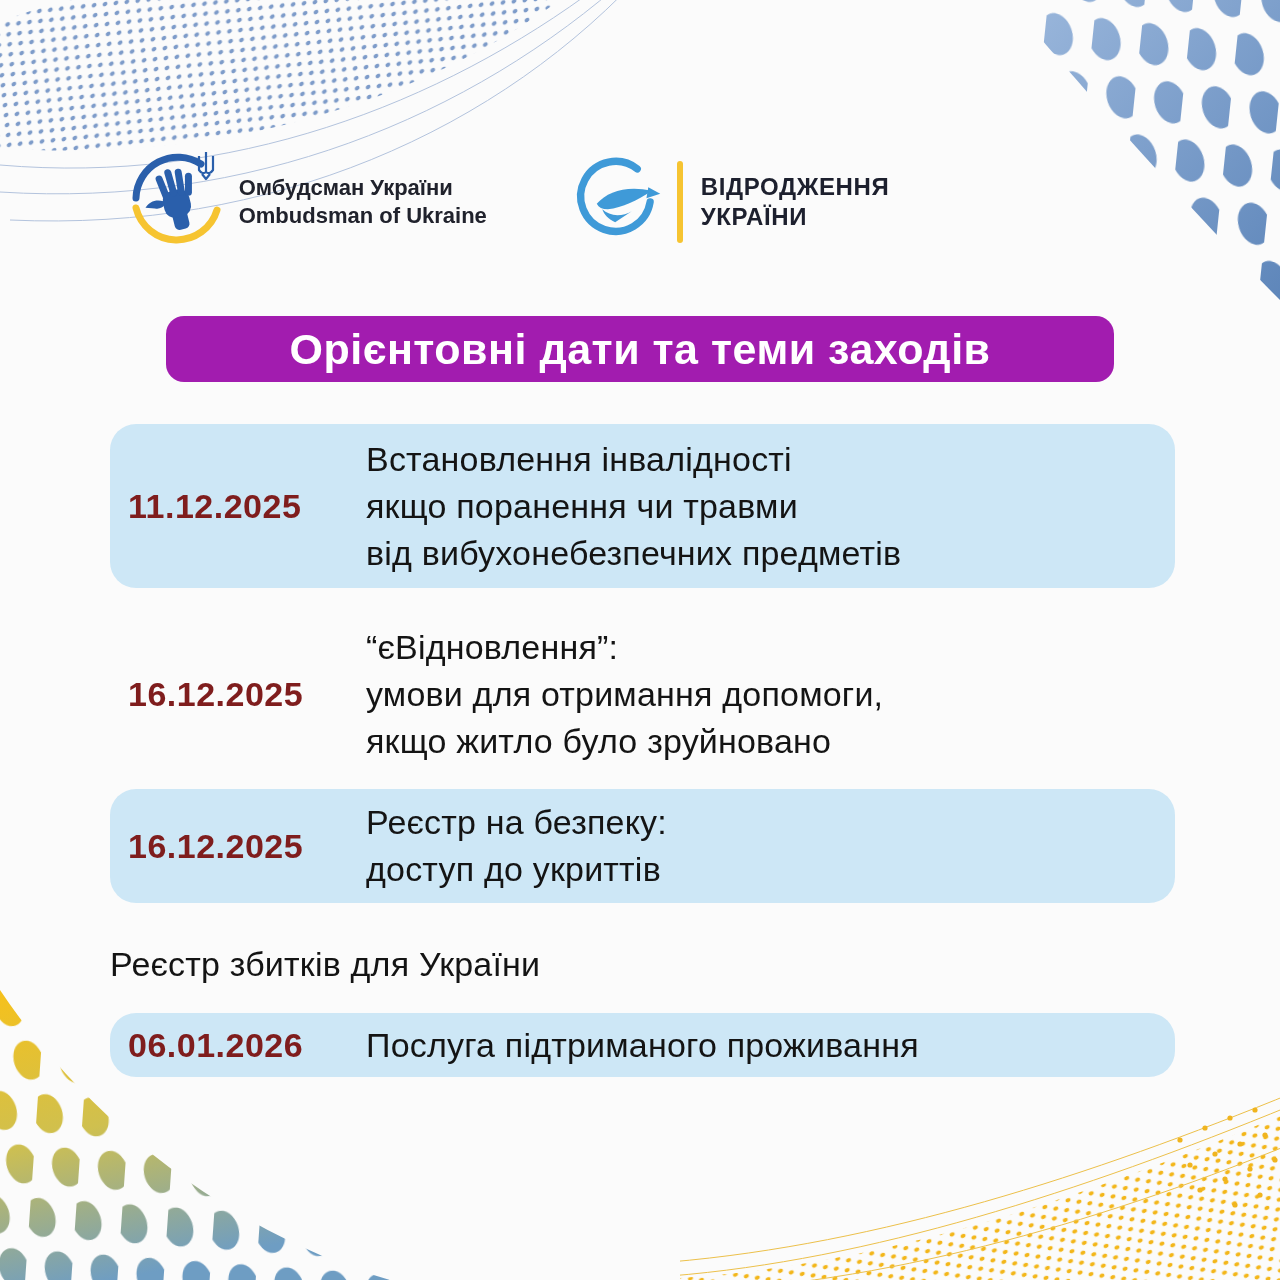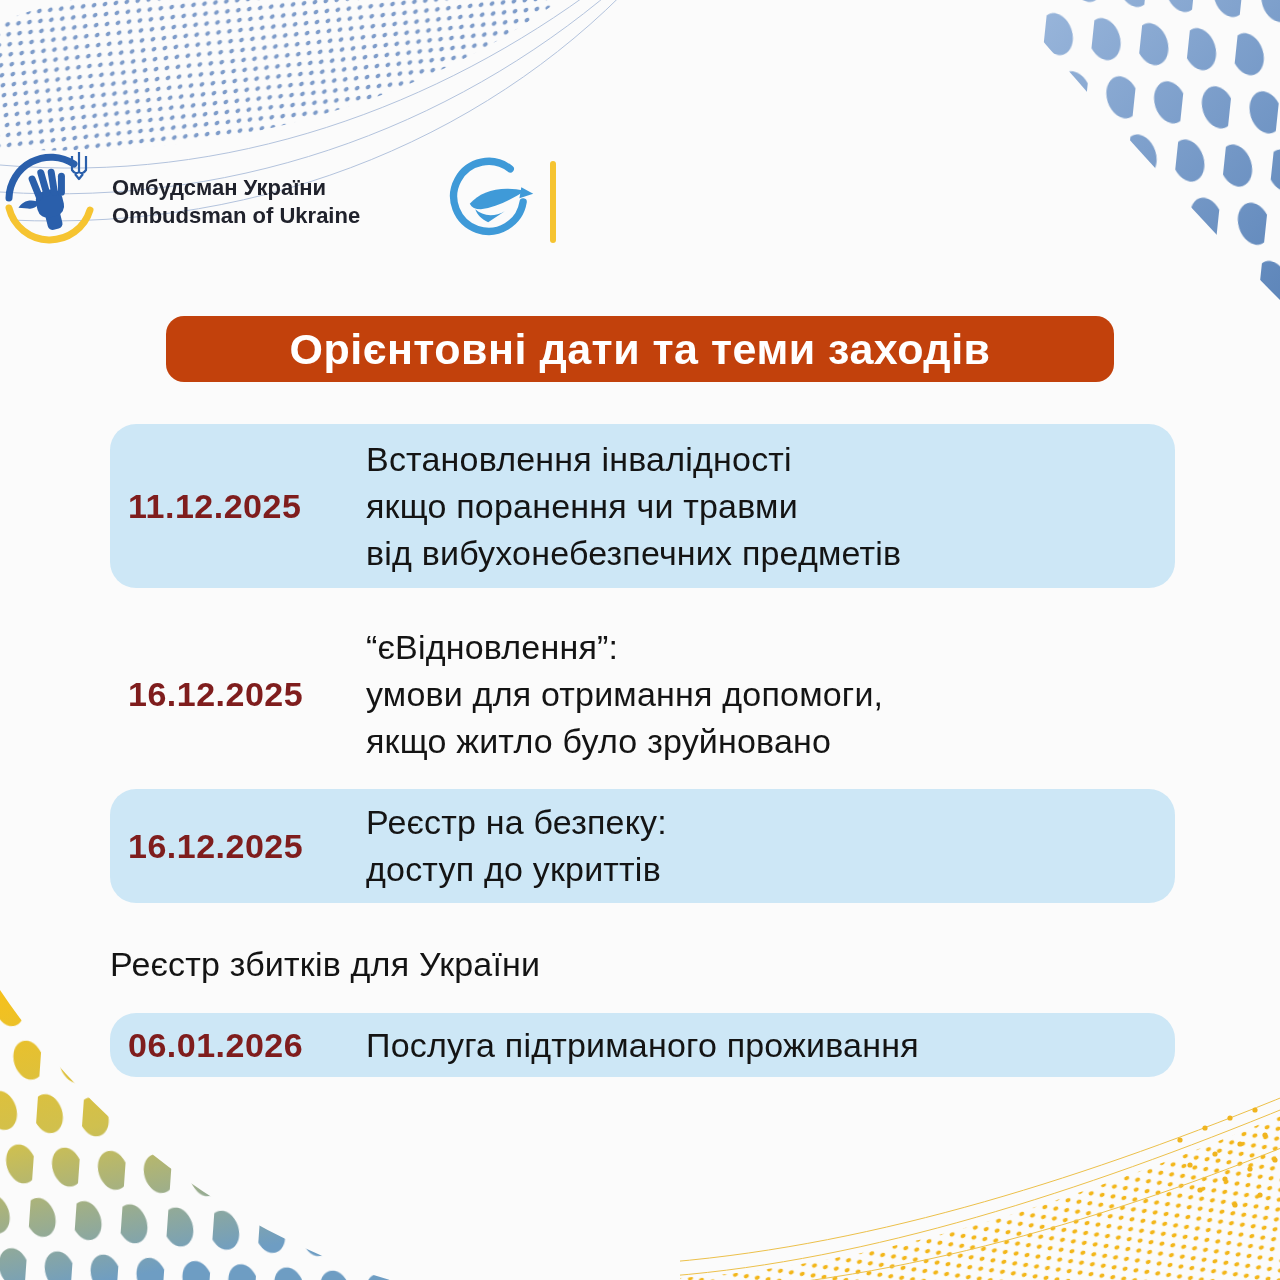--- a/index.html
+++ b/index.html
@@ -14,32 +14,32 @@
   
   .deco{position:absolute;pointer-events:none;}
   .deco.tl{top:0;left:0;}
   .deco.tr{top:0;right:0;}
   .deco.bl{bottom:0;left:0;}
   .deco.br{bottom:0;right:0;}
 
   
   .logos{
     position:absolute;top:148px;left:0;width:1016px;
-    display:flex;align-items:center;gap:84px;
+    display:flex;justify-content:center;align-items:center;gap:84px;
   }
   .logo-group{display:flex;align-items:center;gap:12px;}
   .logo-badge{width:100px;height:108px;flex:0 0 auto;}
   .logo-text{color:#20222c;font-weight:700;font-size:22px;line-height:28px;}
   .vid-bar{width:6px;height:82px;border-radius:3px;background:#f6c431;margin:0 6px 0 2px;}
   .vid-text{color:#1d202e;font-weight:800;font-size:24px;line-height:30px;letter-spacing:0.6px;}
 
   
   .title-banner{
     position:absolute;top:316px;left:166px;width:948px;height:66px;
-    background:#c2410c;border-radius:18px;
+    background:#a21caf;border-radius:18px;
     display:flex;align-items:center;justify-content:center;
     color:#ffffff;font-weight:700;font-size:43px;letter-spacing:0.5px;
   }
 
   
   .schedule{position:absolute;top:424px;left:110px;width:1065px;}
   .row{
     display:flex;align-items:center;
     border-radius:26px;
     color:#141414;
@@ -176,20 +176,24 @@
     <div class="logo-group">
       <svg class="logo-badge" viewBox="0 0 100 108" style="width:92px;height:100px;">
         <path d="M 72 18 A 38 38 0 1 0 86 54" fill="none" stroke="#3f9ad8" stroke-width="8" stroke-linecap="round"></path>
         <g fill="#3f9ad8">
           <path d="M 28 56 C 40 42 62 36 88 42 C 72 52 56 60 40 62 C 34 62 30 60 28 56 Z"></path>
           <path d="M 84 38 L 97 45 L 82 50 Z"></path>
           <path d="M 34 62 C 42 70 56 70 66 64 L 48 76 C 41 73 36 68 34 62 Z"></path>
         </g>
       </svg>
       <div class="vid-bar"></div>
+      <div class="vid-text">
+        <div>ВІДРОДЖЕННЯ</div>
+        <div>УКРАЇНИ</div>
+      </div>
     </div>
   </header>
 
   <div class="title-banner">Орієнтовні дати та теми заходів</div>
 
   <main class="schedule">
     <div class="row r0 hl">
       <div class="date">11.12.2025</div>
       <div class="topic">Встановлення інвалідності
 якщо поранення чи травми

